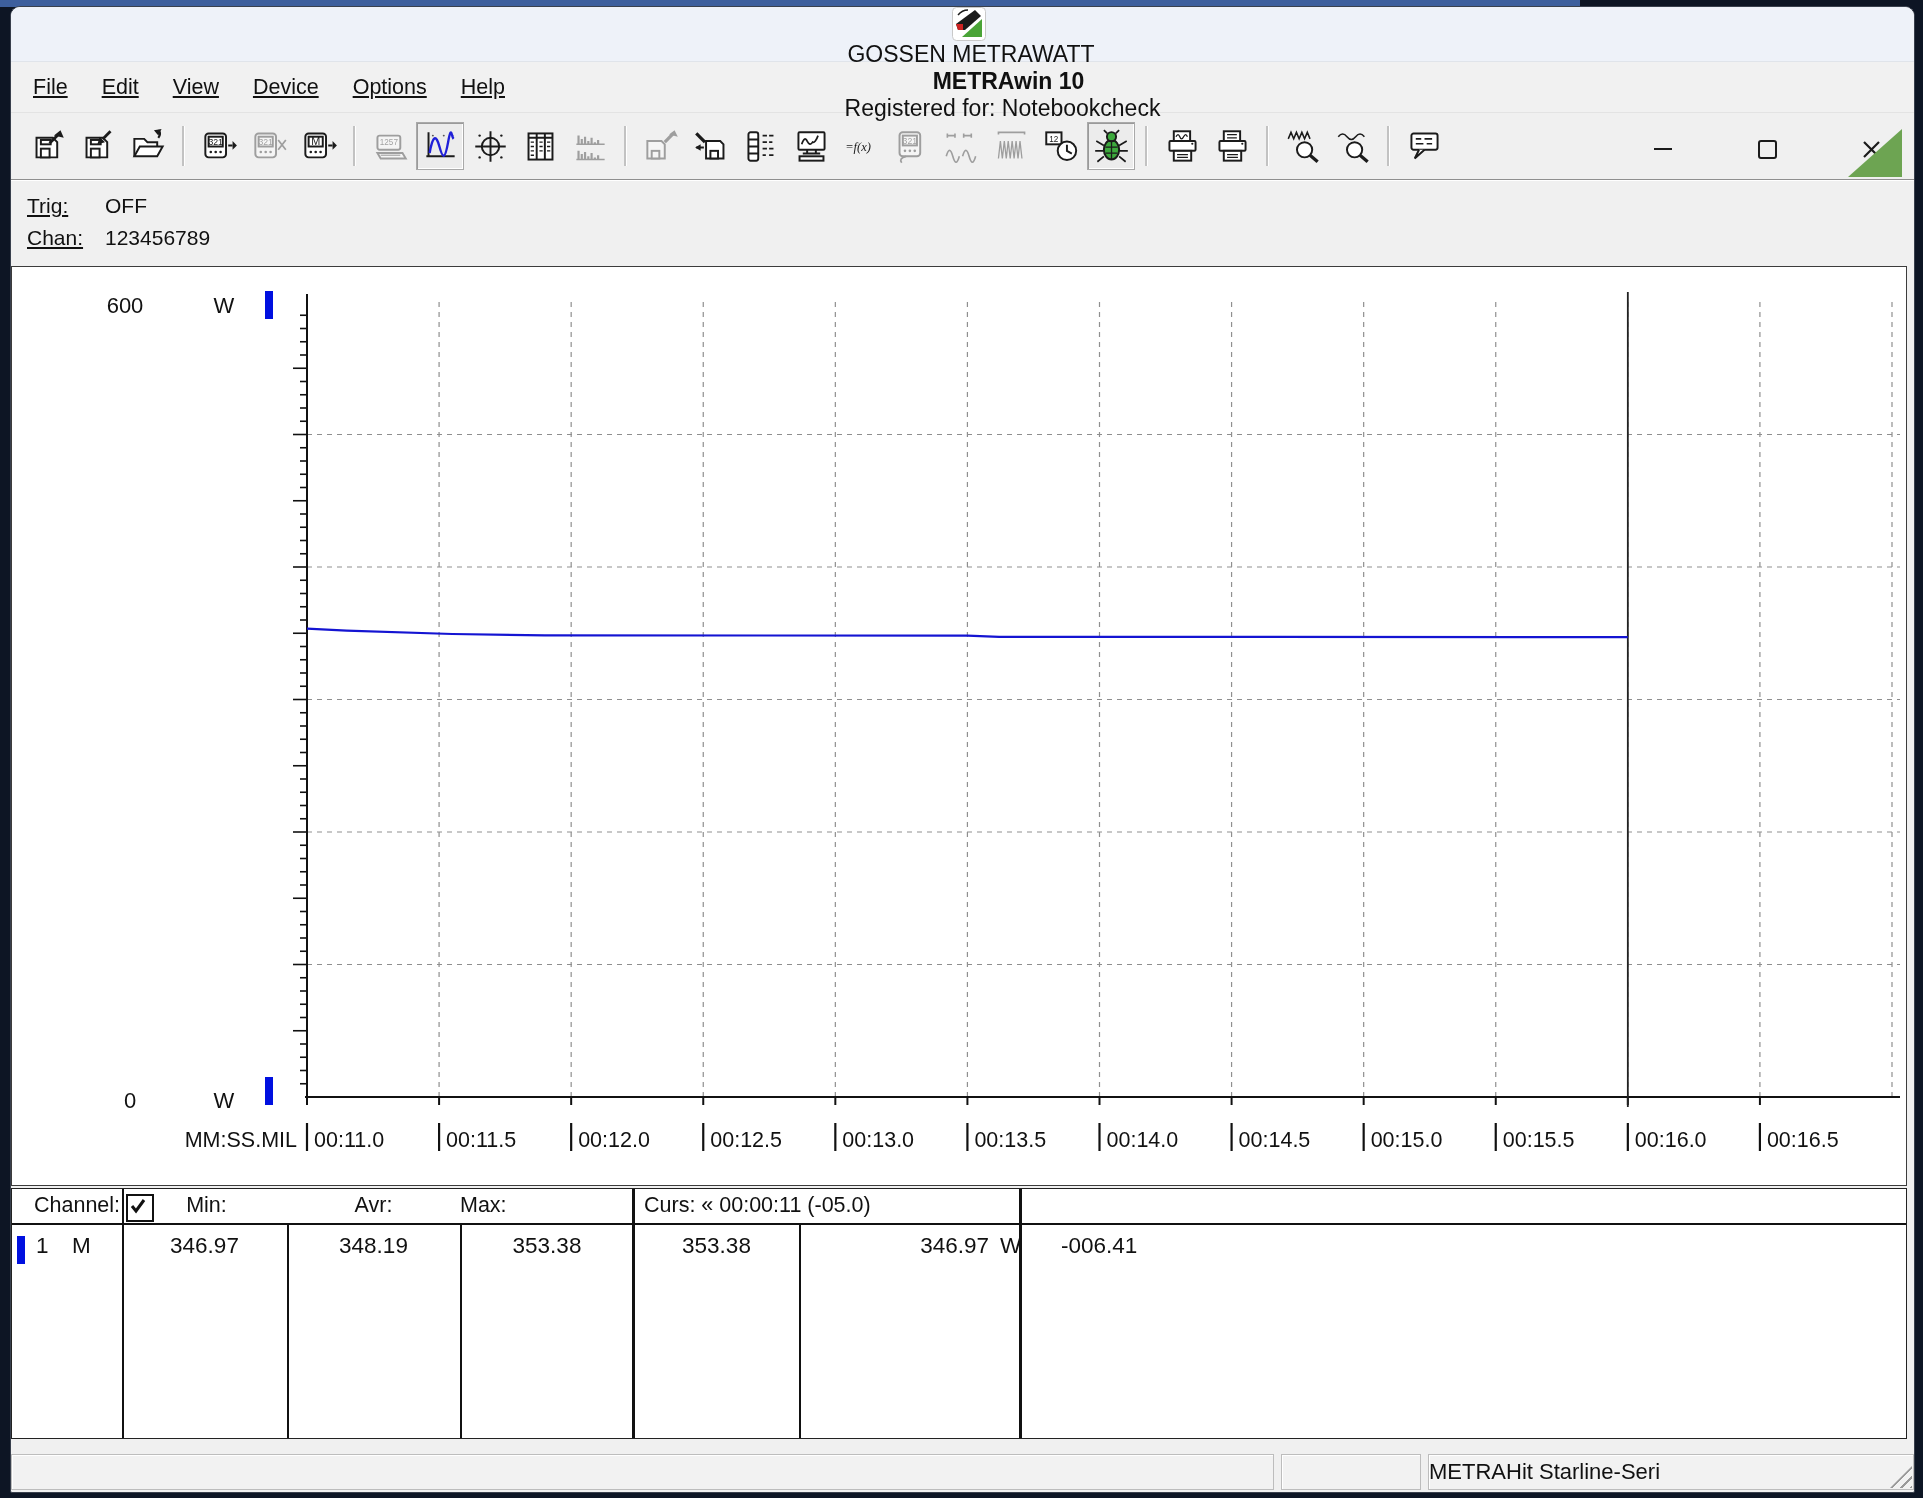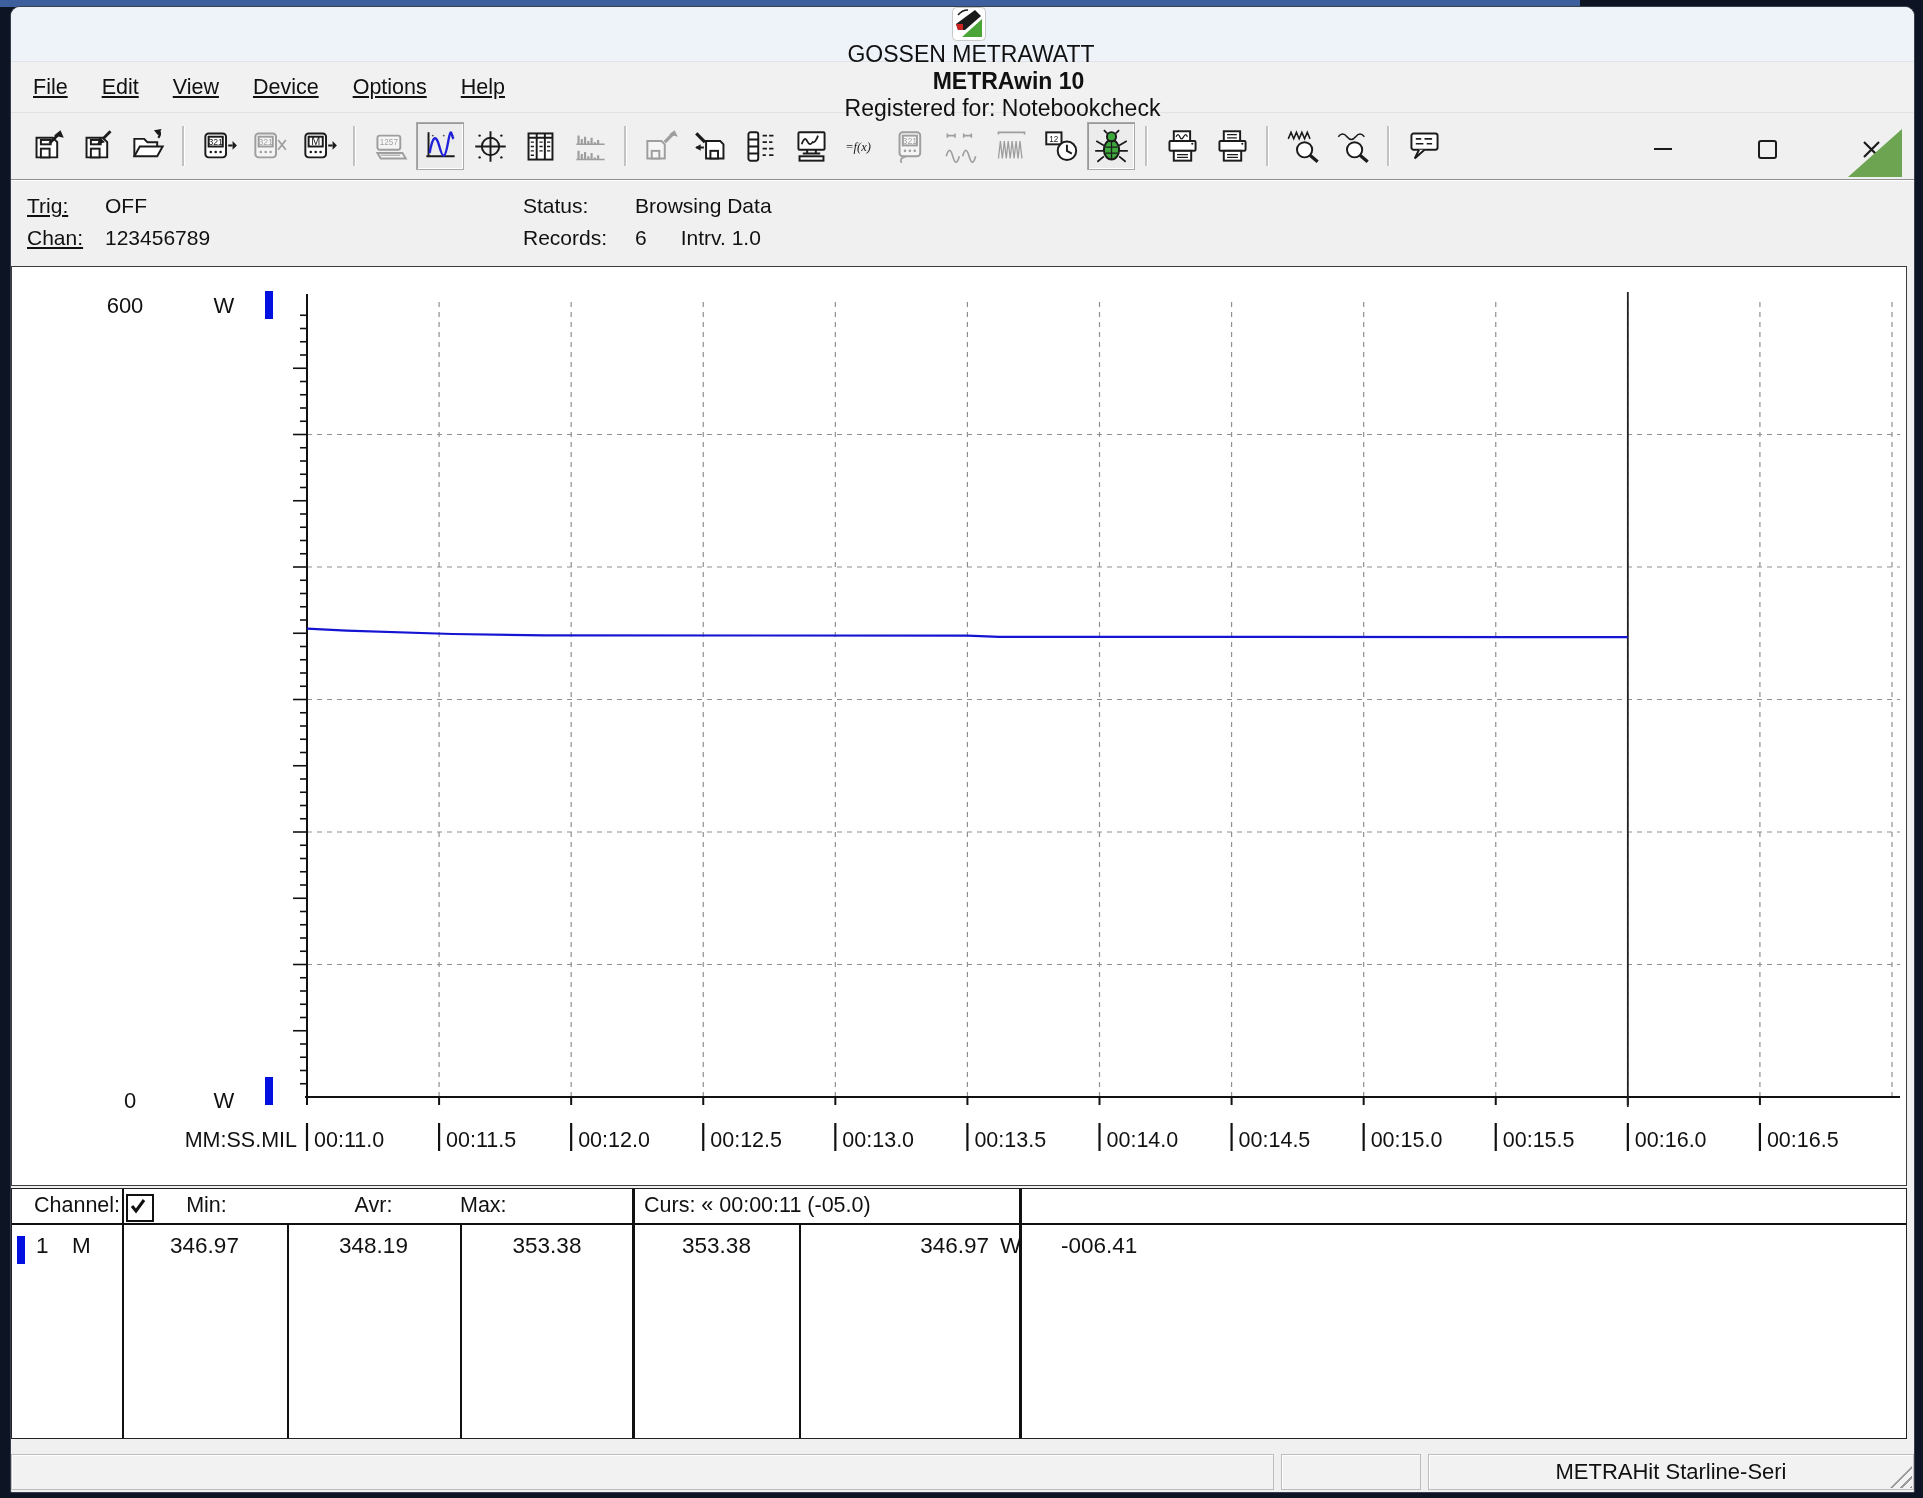--- a/index.html
+++ b/index.html
@@ -69,21 +69,21 @@
   .checkbox svg{display:none;width:20px;height:20px;stroke:#111;stroke-width:3;fill:none;}
   .checkbox.checked svg{display:block;}
   .cell{position:absolute;top:44px;font-size:22.5px;}
   .chanbar{position:absolute;left:5px;top:47px;width:8px;height:28px;background:#0010e0;}
 
   
   .statusbar{position:absolute;left:0;top:1447px;width:1903px;height:38px;display:flex;gap:7px;}
   .sb{background:#f2f2f2;border:1px solid #bdbdbd;box-shadow:inset 1px 1px 0 #fff;height:36px;box-sizing:border-box;}
   .sb1{width:1263px;flex:none;}
   .sb2{width:140px;flex:none;}
-  .sb3{flex:1;position:relative;display:flex;align-items:center;justify-content:center;
+  .sb3{flex:1;position:relative;display:flex;align-items:center;justify-content:flex-start;
        font-size:22px;}
   .grip{position:absolute;right:1px;bottom:1px;width:22px;height:22px;
         background:repeating-linear-gradient(315deg,#9a9a9a 0 2px,transparent 2px 7px);
         clip-path:polygon(100% 0,100% 100%,0 100%);}
 </style>
 </head>
 <body>
 
 <div class="desk-strip"></div>
 
@@ -365,26 +365,20 @@
       </svg>
     </div>
 
     <div class="conn-tri"></div>
   </div>
 
   <div class="infostrip">
     <div class="info-left">
       <div><span class="lab">Trig:</span><span>OFF</span></div>
       <div><span class="lab">Chan:</span><span>123456789</span></div>
-    </div>
-    <div class="info-right">
-      <div><span class="lab2">Status:</span><span>Browsing Data</span></div>
-      <div>
-        <span class="lab2">Records:</span><span>6</span><span class="gapL">Intrv.</span>&nbsp;<span>1.0</span>
-      </div>
     </div>
   </div>
 
   <div class="chart-panel">
     <svg id="plot" width="1894" height="918" viewBox="0 0 1894 918">
         <line x1="427.08333333333337" y1="35" x2="427.08333333333337" y2="830" class="grid"></line>
         <line x1="559.1666666666667" y1="35" x2="559.1666666666667" y2="830" class="grid"></line>
         <line x1="691.25" y1="35" x2="691.25" y2="830" class="grid"></line>
         <line x1="823.3333333333334" y1="35" x2="823.3333333333334" y2="830" class="grid"></line>
         <line x1="955.4166666666667" y1="35" x2="955.4166666666667" y2="830" class="grid"></line>

